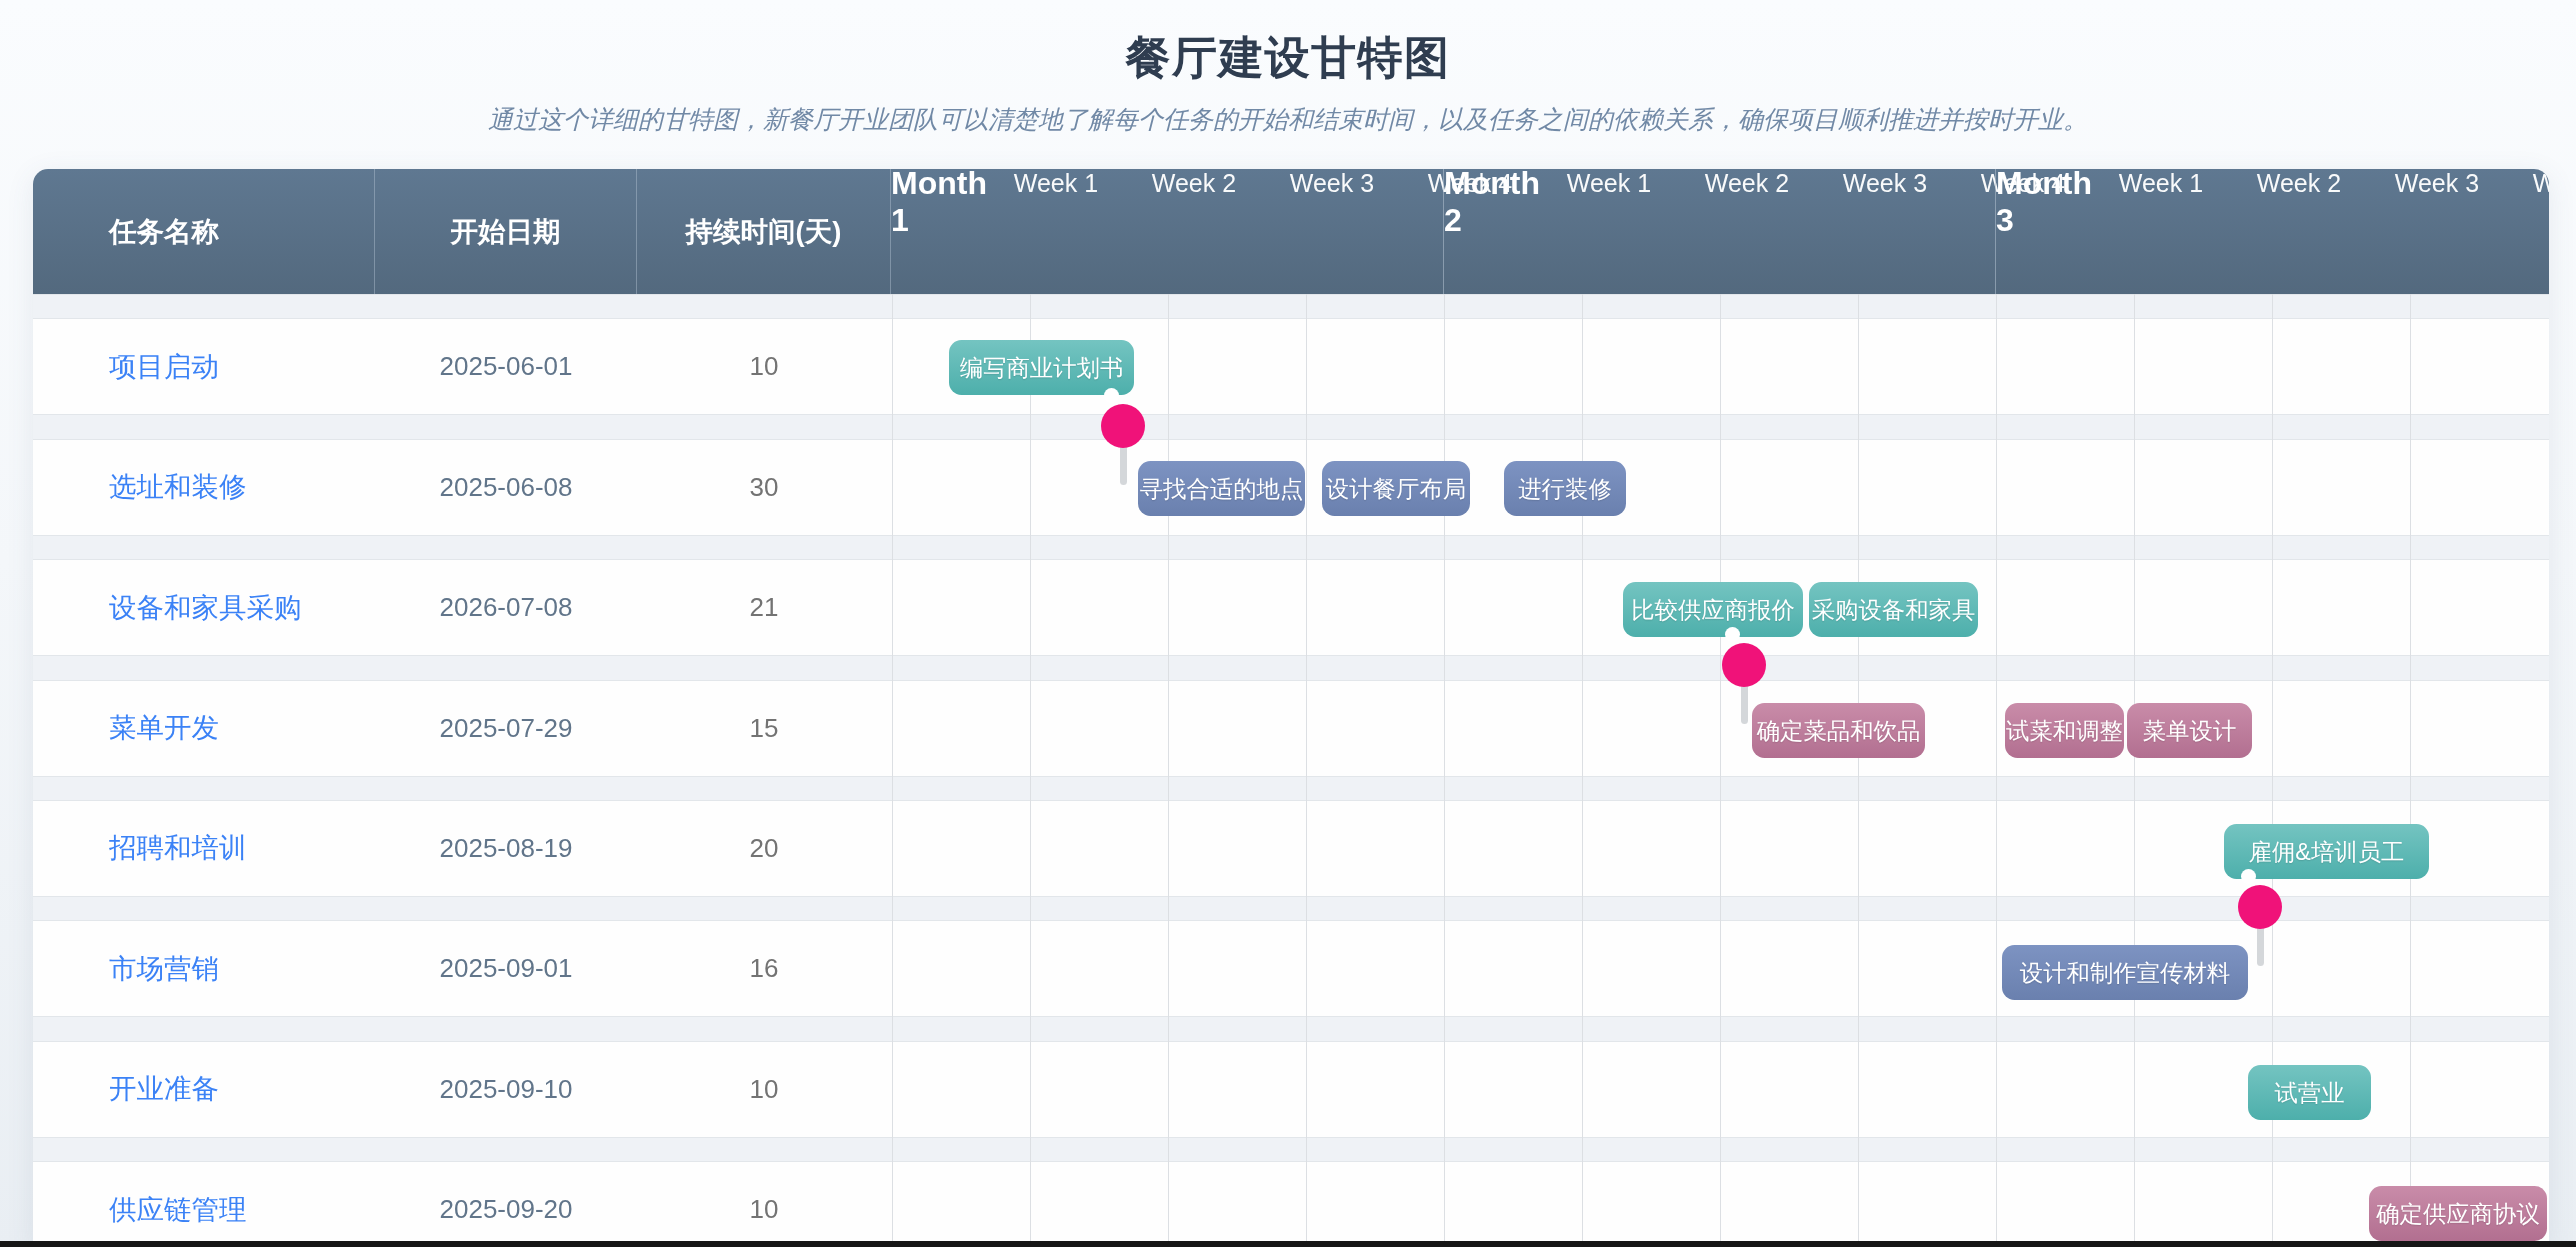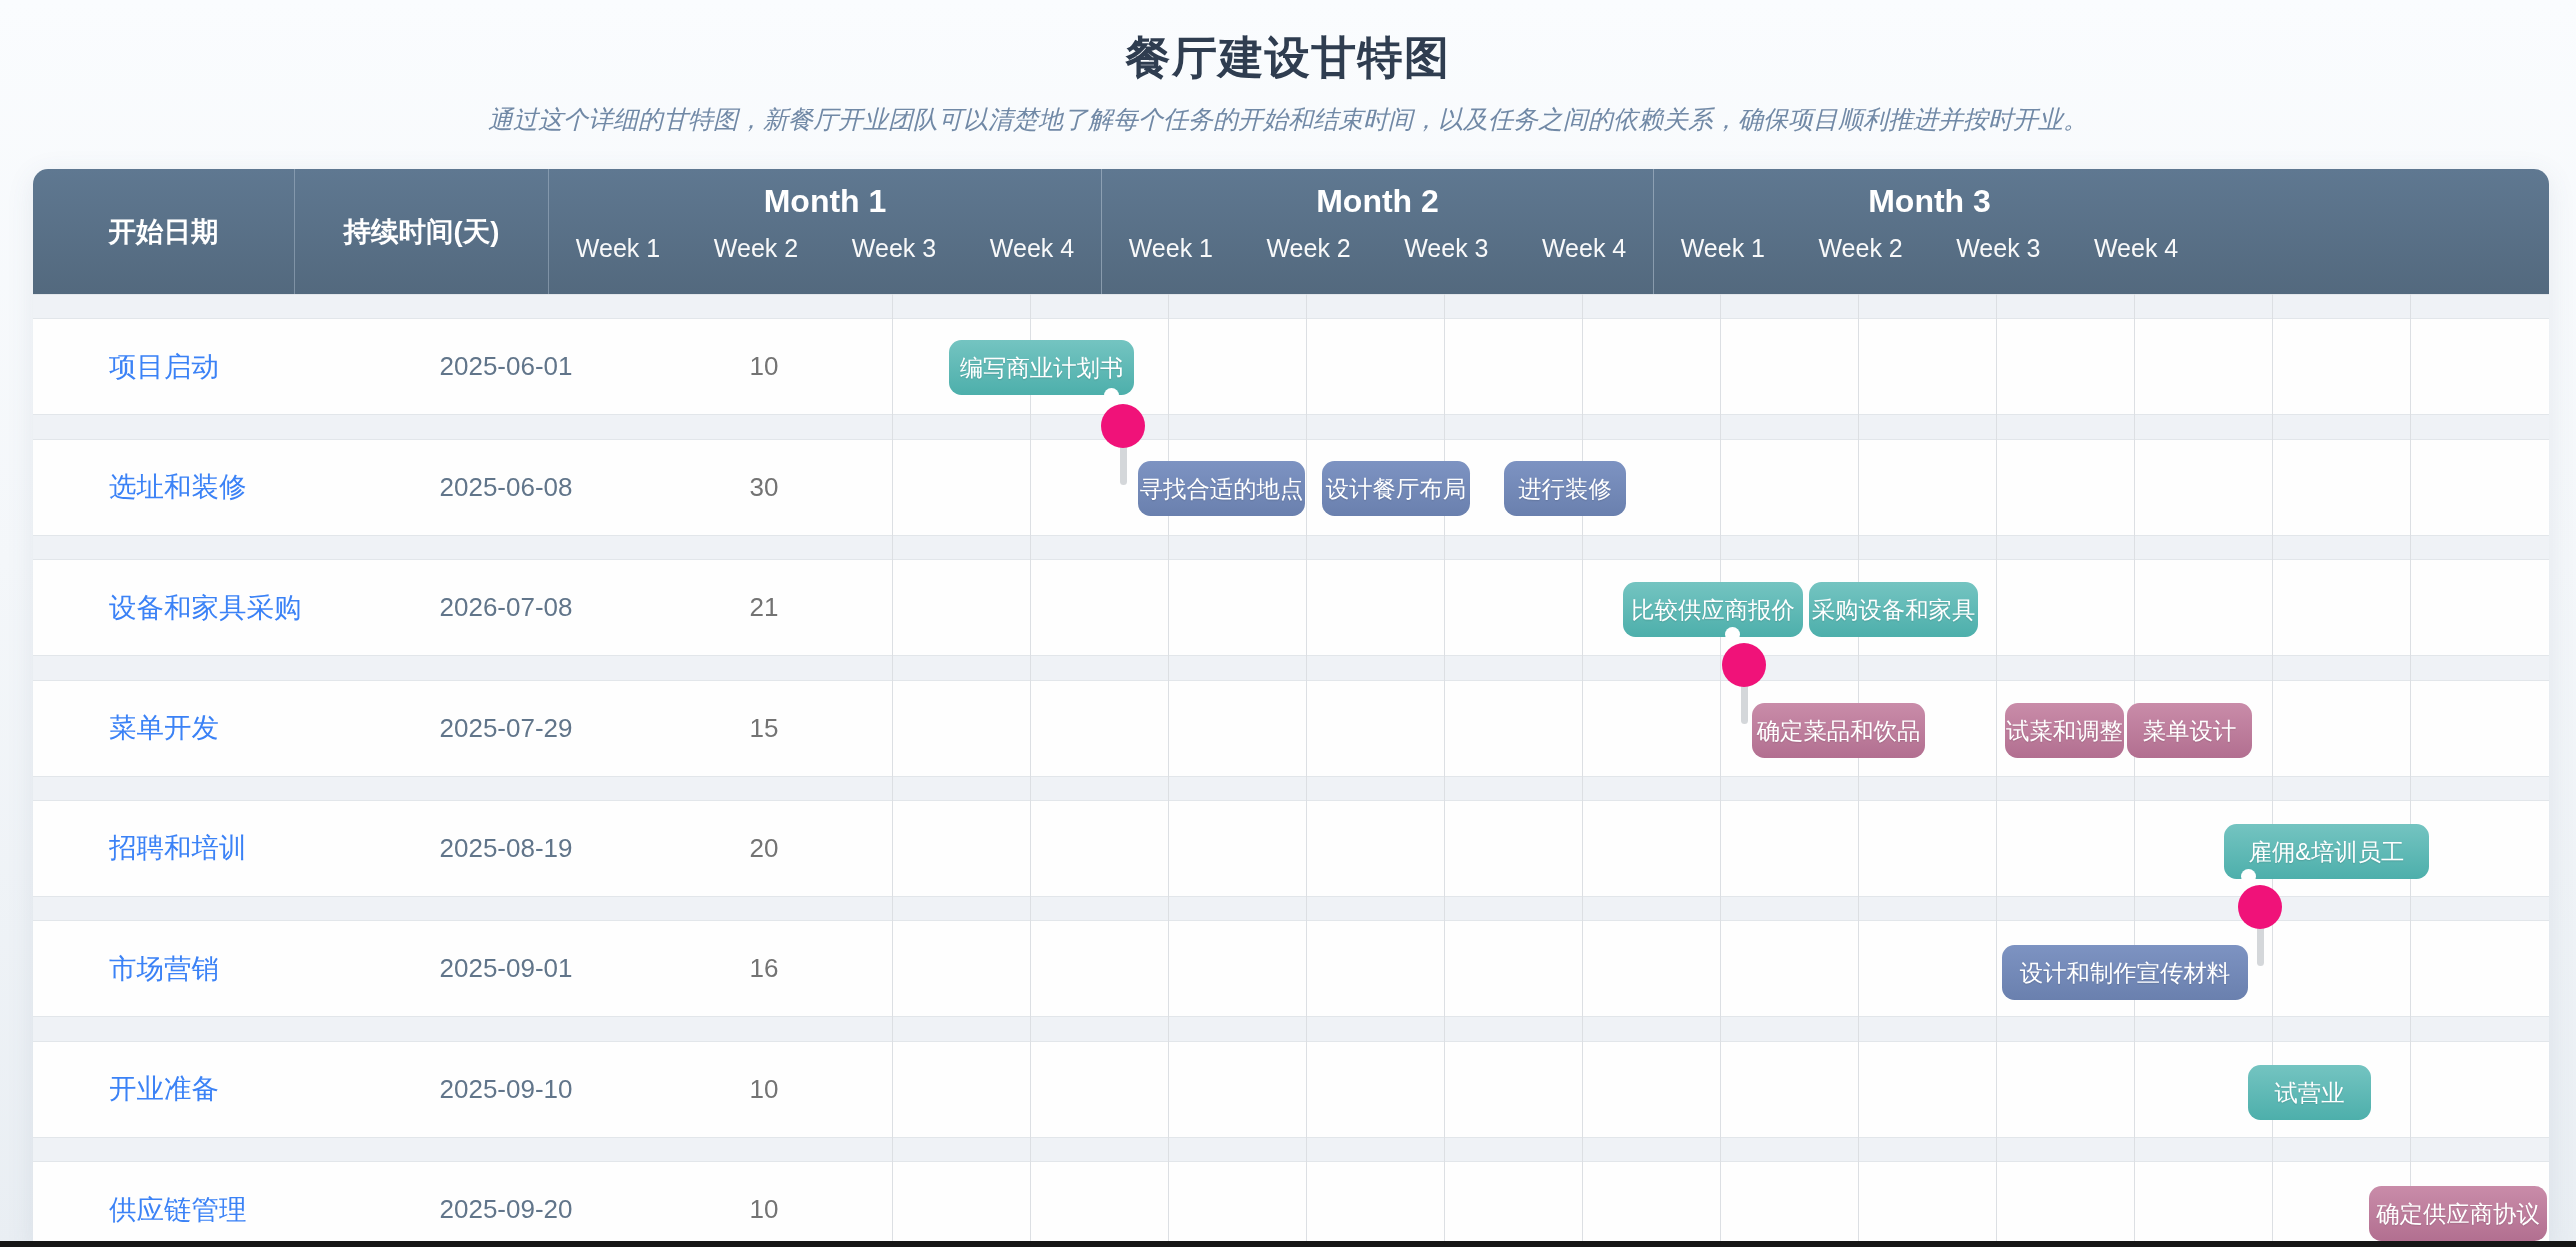--- a/index.html
+++ b/index.html
@@ -30,21 +30,21 @@
   .hcell{
     height:125px;display:flex;align-items:center;justify-content:center;
     font-size:27.5px;font-weight:bold;box-sizing:border-box;
     border-right:1.4px solid rgba(180,195,210,0.45);
   }
   .hcell.name{width:342px;justify-content:flex-start;padding-left:76px;}
   .hcell.date{width:262px;}
   .hcell.dur{width:254px;}
   .hchart{position:relative;width:1657px;height:125px;display:flex;}
   .month-group{
-    box-sizing:border-box;width:552px;height:125px;display:flex;flex-direction:column;
+    box-sizing:border-box;width:552px;height:125px;display:flex;flex-direction:row;
   }
   .month-group + .month-group{border-left:1.4px solid rgba(180,195,210,0.55);}
   .month-label{
     height:65px;display:flex;align-items:center;justify-content:center;
     font-size:32px;font-weight:bold;
   }
   .week-row{height:60px;display:flex;align-items:flex-start;}
   .week-cell{
     width:138px;text-align:center;font-size:25px;font-weight:normal;
     color:rgba(255,255,255,0.96);
@@ -95,20 +95,21 @@
 </style>
 </head>
 <body>
 
 <div class="page">
   <div class="page-title">餐厅建设甘特图</div>
   <div class="page-subtitle">通过这个详细的甘特图，新餐厅开业团队可以清楚地了解每个任务的开始和结束时间，以及任务之间的依赖关系，确保项目顺利推进并按时开业。</div>
 
   <div class="gantt-table">
     <div class="thead">
+      <div class="hcell name">任务名称</div>
       <div class="hcell date">开始日期</div>
       <div class="hcell dur">持续时间(天)</div>
       <div class="hchart" id="hchart">
           <div class="month-group">
             <div class="month-label">Month 1</div>
             <div class="week-row">
               <div class="week-cell">Week 1</div>
               <div class="week-cell">Week 2</div>
               <div class="week-cell">Week 3</div>
               <div class="week-cell">Week 4</div>

